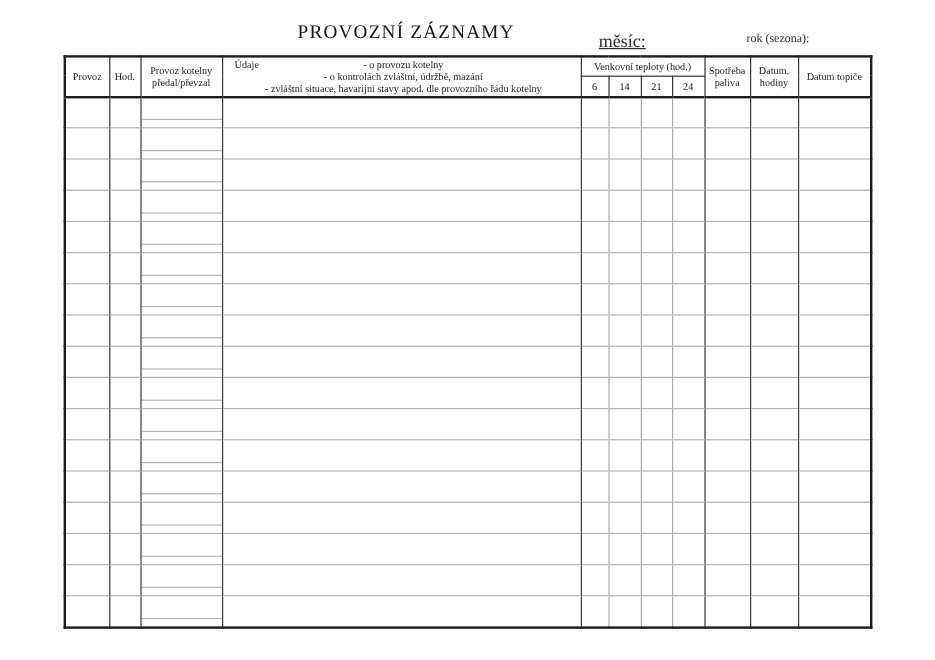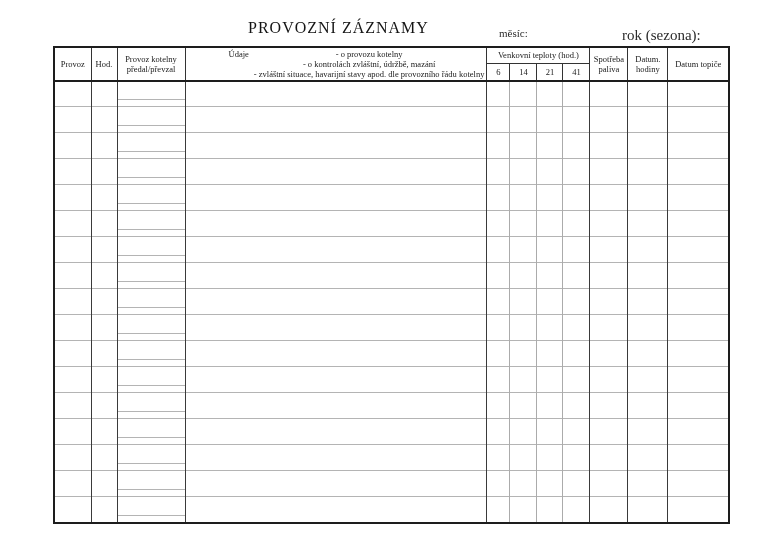--- a/index.html
+++ b/index.html
@@ -24,29 +24,30 @@
     font-size: 16px;
     font-weight: normal;
     letter-spacing: 1px;
     color: #141414;
     white-space: nowrap;
   }
   .month-label {
     position: absolute;
     left: 499px;
     top: 27px;
-    font-size: 11px;
+    font-size: 15px;
     color: #2b2b2b;
     white-space: nowrap;
+    text-decoration: underline;
   }
   .year-label {
     position: absolute;
     left: 622px;
     top: 27px;
-    font-size: 15px;
+    font-size: 10px;
     color: #2b2b2b;
     white-space: nowrap;
   }
 
   
   table.records {
     position: absolute;
     left: 53px;
     top: 46px;
     border-collapse: collapse;
@@ -72,21 +73,21 @@
 
   th.h-udaje {
     text-align: left;
     vertical-align: top;
     padding: 1px 2px 0 0;
   }
   .udaje-wrap {
     display: flex;
     align-items: flex-start;
   }
-  .udaje-word { margin-left: 43px; white-space: nowrap; text-align: right; }
+  .udaje-word { margin-left: 10px; white-space: nowrap; text-align: right; }
   .udaje-items { margin-left: 5px; }
   .udaje-items div { white-space: nowrap; text-align: center; }
 
   
   tbody tr { height: 26px; }
   tbody td {
     padding: 0;
     border-left: 1px solid #3a3a3a;
     border-top: 1px solid #b4b4b4;
   }
@@ -144,21 +145,21 @@
       <th rowspan="2" class="hb">
         <div>Datum.</div>
         <div>hodiny</div>
       </th>
       <th rowspan="2" class="hb">Datum topiče</th>
     </tr>
     <tr class="hdr-sub">
       <th class="hb">6</th>
       <th class="hb">14</th>
       <th class="hb">21</th>
-      <th class="hb">41</th>
+      <th class="hb">24</th>
     </tr>
   </thead>
   <tbody>
       <tr>
         <td class="c-datum"></td>
         <td class="c-hod"></td>
         <td class="c-handover">
           <div class="half"></div>
         </td>
         <td class="c-udaje"></td>

